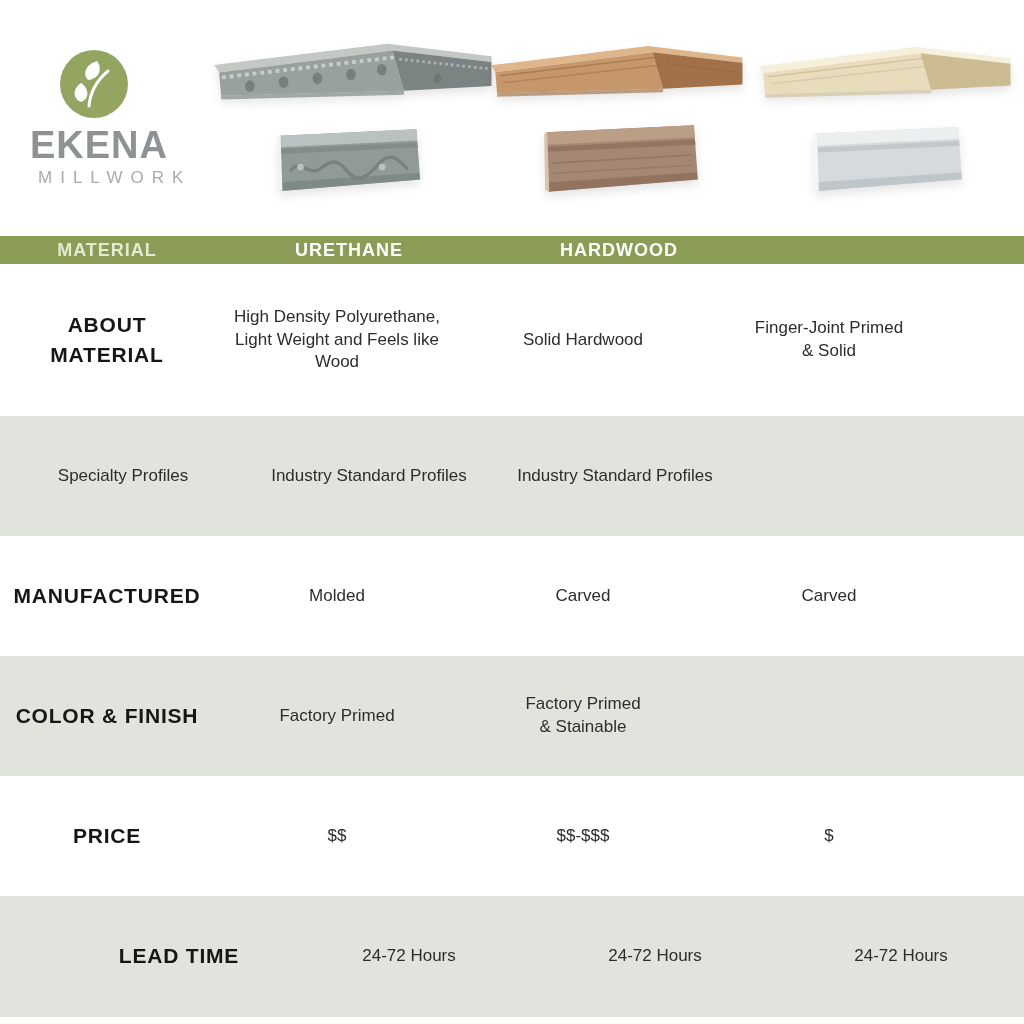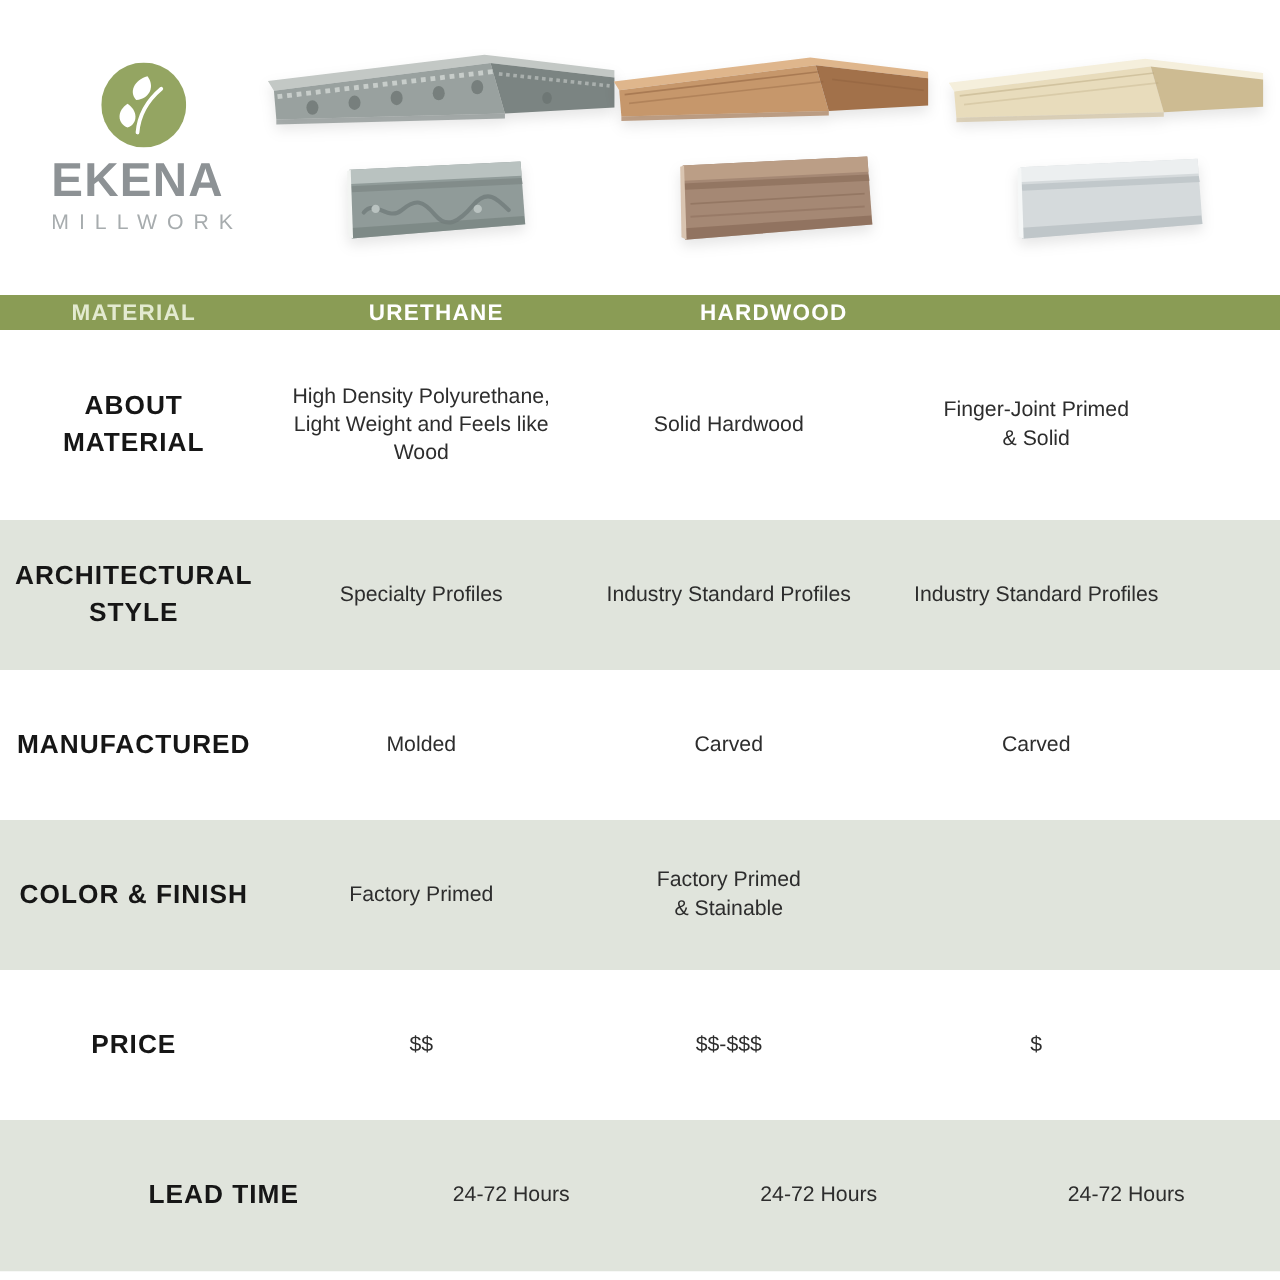--- a/index.html
+++ b/index.html
@@ -6,24 +6,24 @@
   html,body { width:1024px; }
   body {
     width:1024px; height:1024px; background:#ffffff;
     font-family:"Liberation Sans", sans-serif; color:#1e1e1e;
     overflow:hidden; position:relative;
   }
 
   
   .hero { position:relative; width:1024px; height:236px; background:#ffffff; }
 
-  .logo { position:absolute; left:41px; top:50px; width:148px; text-align:left; }
+  .logo { position:absolute; left:20px; top:50px; width:148px; text-align:right; }
   .logo-circle { width:68px; height:68px; margin:0 auto 8px auto; }
   .logo-name { font-size:38px; font-weight:bold; color:#8d9295; letter-spacing:1px; line-height:1.0; }
-  .logo-sub  { font-size:17px; color:#a7acae; letter-spacing:8px; margin-top:4px; margin-left:0; }
+  .logo-sub  { font-size:17px; color:#a7acae; letter-spacing:8px; margin-top:4px; margin-left:18px; }
 
   .prod { position:absolute; filter:drop-shadow(0 5px 5px rgba(0,0,0,0.10)); }
   svg { display:block; }
 
   
   .crown-urethane { --t:#c3c8c5; --f:#99a19f; --d:#7b8482; --l:#69726f; }
   .panel-urethane { --t:#b9c2c0; --f:#909b99; --d:#737e7c; }
   .crown-hardwood { --t:#dfb68c; --f:#c6976b; --d:#a2714a; --l:#8d5f3c; }
   .panel-hardwood { --t:#bb9e86; --f:#a58874; --d:#816350; }
   .crown-pine     { --t:#f5efdc; --f:#e8dcbc; --d:#cdbb92; --l:#b7a57c; }
@@ -156,22 +156,20 @@
 MATERIAL</div>
     <div class="tcell c-val rval">High Density Polyurethane,
 Light Weight and Feels like
 Wood</div>
     <div class="tcell c-val rval">Solid Hardwood</div>
     <div class="tcell c-val rval">Finger-Joint Primed
 &amp; Solid</div>
   </div>
 
   <div class="trow h120 alt">
-    <div class="tcell c-label rlabel">ARCHITECTURAL
-STYLE</div>
     <div class="tcell c-val rval">Specialty Profiles</div>
     <div class="tcell c-val rval">Industry Standard Profiles</div>
     <div class="tcell c-val rval">Industry Standard Profiles</div>
   </div>
 
   <div class="trow h120">
     <div class="tcell c-label rlabel">MANUFACTURED</div>
     <div class="tcell c-val rval">Molded</div>
     <div class="tcell c-val rval">Carved</div>
     <div class="tcell c-val rval">Carved</div>

